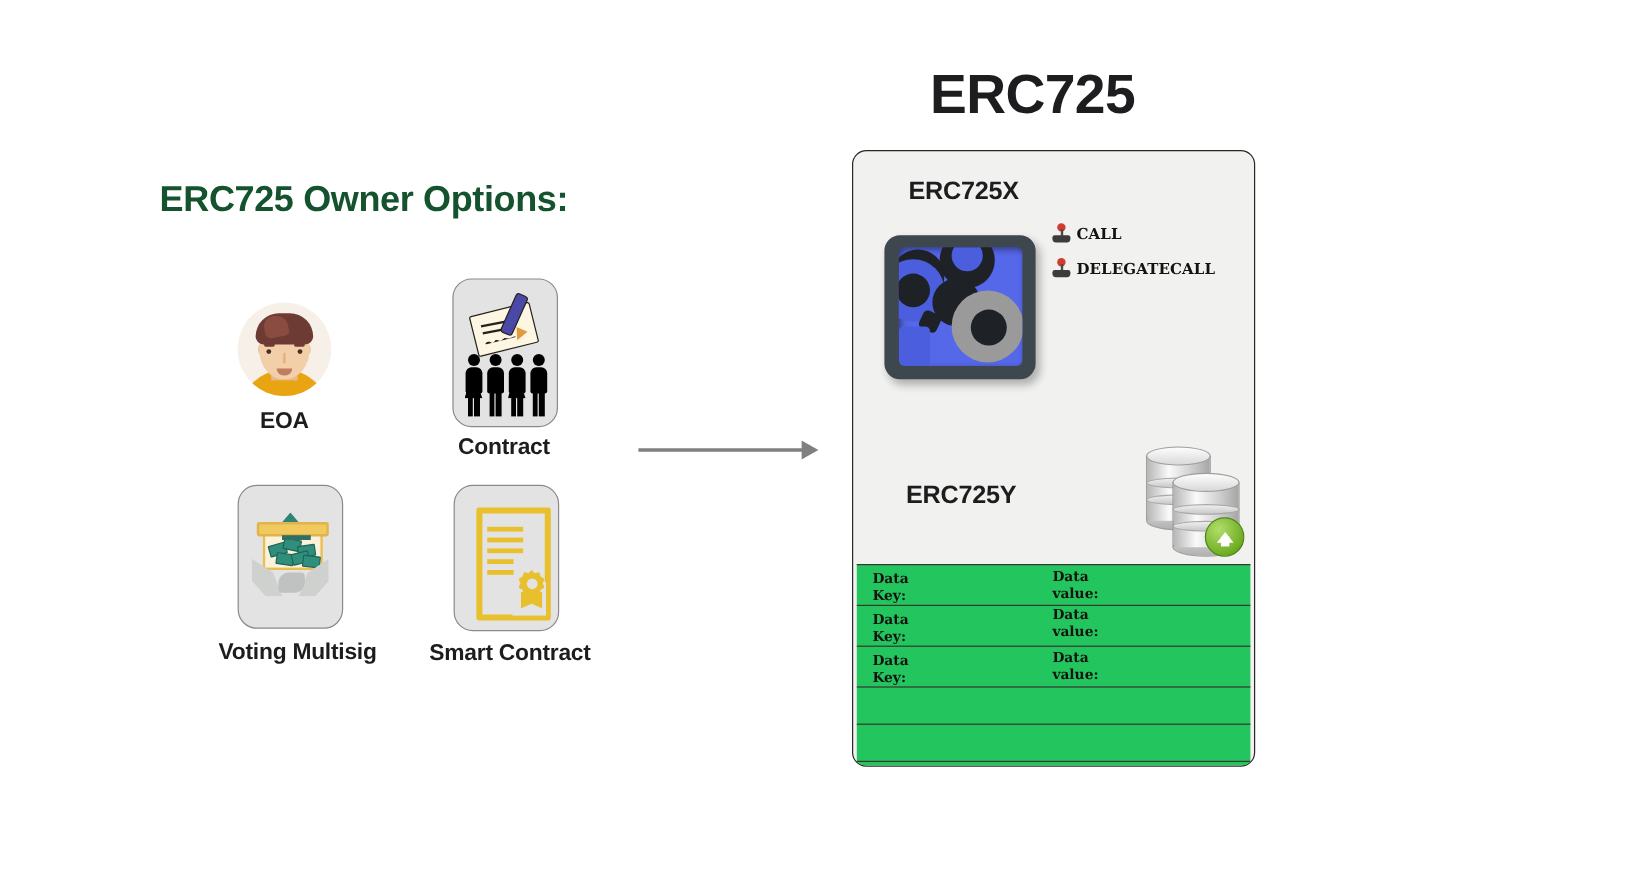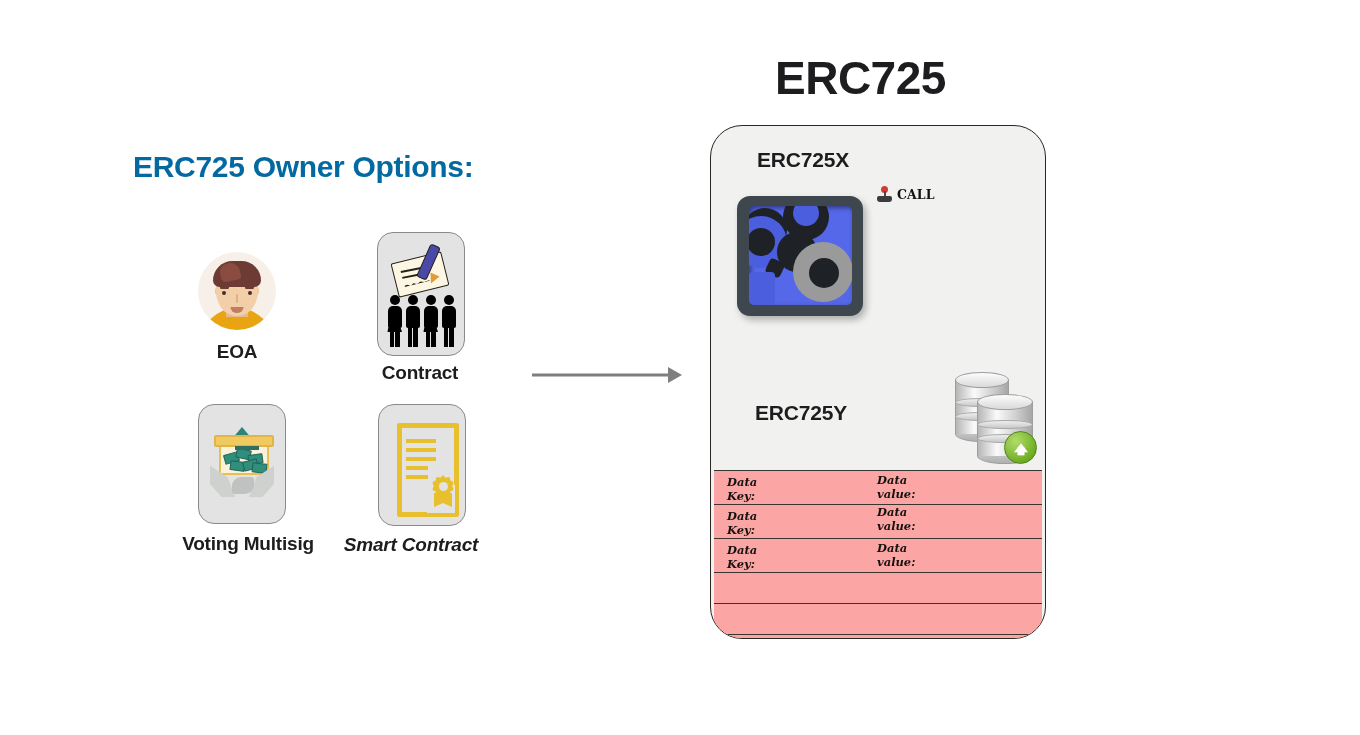--- a/index.html
+++ b/index.html
@@ -12,21 +12,21 @@
   .abs{position:absolute;}
 
   
   .main-title{
     left:775px;top:55px;width:200px;
     font-size:46px;font-weight:bold;color:#1d1d1f;
     letter-spacing:-0.5px;line-height:1;
   }
   .owner-title{
     left:133px;top:150px;
-    font-size:30px;font-weight:bold;color:#0369a1;
+    font-size:30px;font-weight:bold;color:#14532d;
     letter-spacing:-0.3px;
   }
 
   
   .opt-label{
     font-size:19px;font-weight:bold;color:#1d1d1f;text-align:center;
     letter-spacing:-0.2px;
   }
 
   
@@ -100,42 +100,42 @@
     border:1px solid #1f6558;border-radius:1px;}
   .hands{position:absolute;left:0;top:36px;width:62px;height:36px;}
   .hand{position:absolute;top:0;width:34px;height:34px;background:#cfd1cf;}
   .hand.l{left:-1px;clip-path:polygon(0 8%,52% 42%,74% 100%,34% 100%,0 62%);}
   .hand.r{right:-1px;clip-path:polygon(100% 8%,48% 42%,26% 100%,66% 100%,100% 62%);}
   .hand-thumb{position:absolute;left:21px;top:14px;width:22px;height:17px;
     background:#bfc2c0;border-radius:9px 3px 9px 3px;}
 
   
   .tile-smart{left:378px;top:404px;width:86px;height:120px;}
-  .sc-label{left:330px;top:534px;width:162px;font-style:italic;}
+  .sc-label{left:344px;top:534px;width:162px;}
   .doc{position:absolute;left:18px;top:18px;width:52px;height:84px;}
   .doc-frame{position:absolute;left:0;top:0;width:52px;height:84px;
     border:5px solid #e8c02e;border-radius:2px;}
   .doc-cut{position:absolute;right:-6px;bottom:-6px;width:28px;height:28px;background:#e3e3e3;}
   .doc-line{position:absolute;left:9px;height:3.5px;background:#e8c02e;}
   .seal{position:absolute;right:-7px;bottom:8px;width:24px;height:24px;}
   .seal-star{position:absolute;left:0;top:0;width:22px;height:22px;
     background:#e8c02e;border-radius:50%;
     clip-path:polygon(50% 0,62% 12%,79% 8%,84% 25%,100% 33%,92% 50%,100% 67%,84% 75%,79% 92%,62% 88%,50% 100%,38% 88%,21% 92%,16% 75%,0 67%,8% 50%,0 33%,16% 25%,21% 8%,38% 12%);}
   .seal-hole{position:absolute;left:6.5px;top:6.5px;width:9px;height:9px;
     border-radius:50%;background:#e3e3e3;}
   .seal-tail{position:absolute;left:2px;top:18px;width:18px;height:14px;
     background:#e8c02e;clip-path:polygon(0 0,100% 0,100% 100%,50% 72%,0 100%);}
 
   
   .arrow-wrap{left:530px;top:358px;width:160px;height:34px;}
 
   
   .card{
     left:710px;top:125px;width:334px;height:512px;
-    background:#f1f1f0;border:1.4px solid #2a2722;border-radius:32px;
+    background:#f1f1f0;border:1.4px solid #2a2722;border-radius:12px;
     overflow:hidden;
   }
   .card-x-title{position:absolute;left:46px;top:22px;
     font-size:21px;font-weight:bold;color:#1d1d1f;letter-spacing:-0.2px;}
   .card-y-title{position:absolute;left:44px;top:275px;
     font-size:21px;font-weight:bold;color:#1d1d1f;letter-spacing:-0.2px;}
   .storage-text{position:absolute;left:7px;top:312px;
     font-size:23px;font-weight:bold;color:#e8a135;letter-spacing:-0.2px;}
 
   
@@ -179,21 +179,21 @@
     background:radial-gradient(circle at 35% 30%,#b2dd6a,#6fae24 70%,#538d16);
     border:1px solid #4e8414;}
   .db-arrow{position:absolute;left:50%;top:50%;transform:translate(-50%,-52%);
     width:0;height:0;border-left:7px solid transparent;border-right:7px solid transparent;
     border-bottom:9px solid #fff;}
   .db-arrow-stem{position:absolute;left:50%;top:50%;transform:translate(-50%,-8%);
     width:7px;height:8px;background:#fff;}
 
   
   .table{position:absolute;left:3px;top:344px;right:3px;bottom:0;
-    background:#fca5a5;border-top:1.6px solid #3a3530;font-style:italic;}
+    background:#22c55e;border-top:1.6px solid #3a3530;}
   .trow{position:relative;height:33px;border-bottom:1.6px solid #3a3530;
     display:flex;align-items:center;}
   .trow.empty{height:30px;}
   .tcell{font-family:"DejaVu Serif", serif;font-size:11.5px;font-weight:bold;
     color:#15130f;line-height:1.22;white-space:pre-line;}
   .tcell.k{position:absolute;left:13px;top:4px;}
   .tcell.v{position:absolute;left:163px;top:2px;}
   .tcell.v2{position:absolute;left:163px;top:0px;}
 </style>
 </head>
@@ -338,20 +338,28 @@
 
   <div class="ops">
     <div class="op-row">
       <span class="op-ico">
         <i class="joy-ball"></i>
           <i class="joy-stick"></i>
           <i class="joy-base"></i>
       </span>
       <span class="op-text">CALL</span>
     </div>
+    <div class="op-row">
+      <span class="op-ico">
+        <i class="joy-ball"></i>
+          <i class="joy-stick"></i>
+          <i class="joy-base"></i>
+      </span>
+      <span class="op-text">DELEGATECALL</span>
+    </div>
   </div>
 
   <div class="card-y-title">ERC725Y</div>
 
   <div class="db">
     <div class="cyl" style="left:6px;top:6px;width:54px;height:62px;">
       <div class="cyl-bot"></div>
       <div class="cyl-body"></div>
       <div class="cyl-rib" style="top:26px;"></div>
       <div class="cyl-rib" style="top:40px;"></div>

